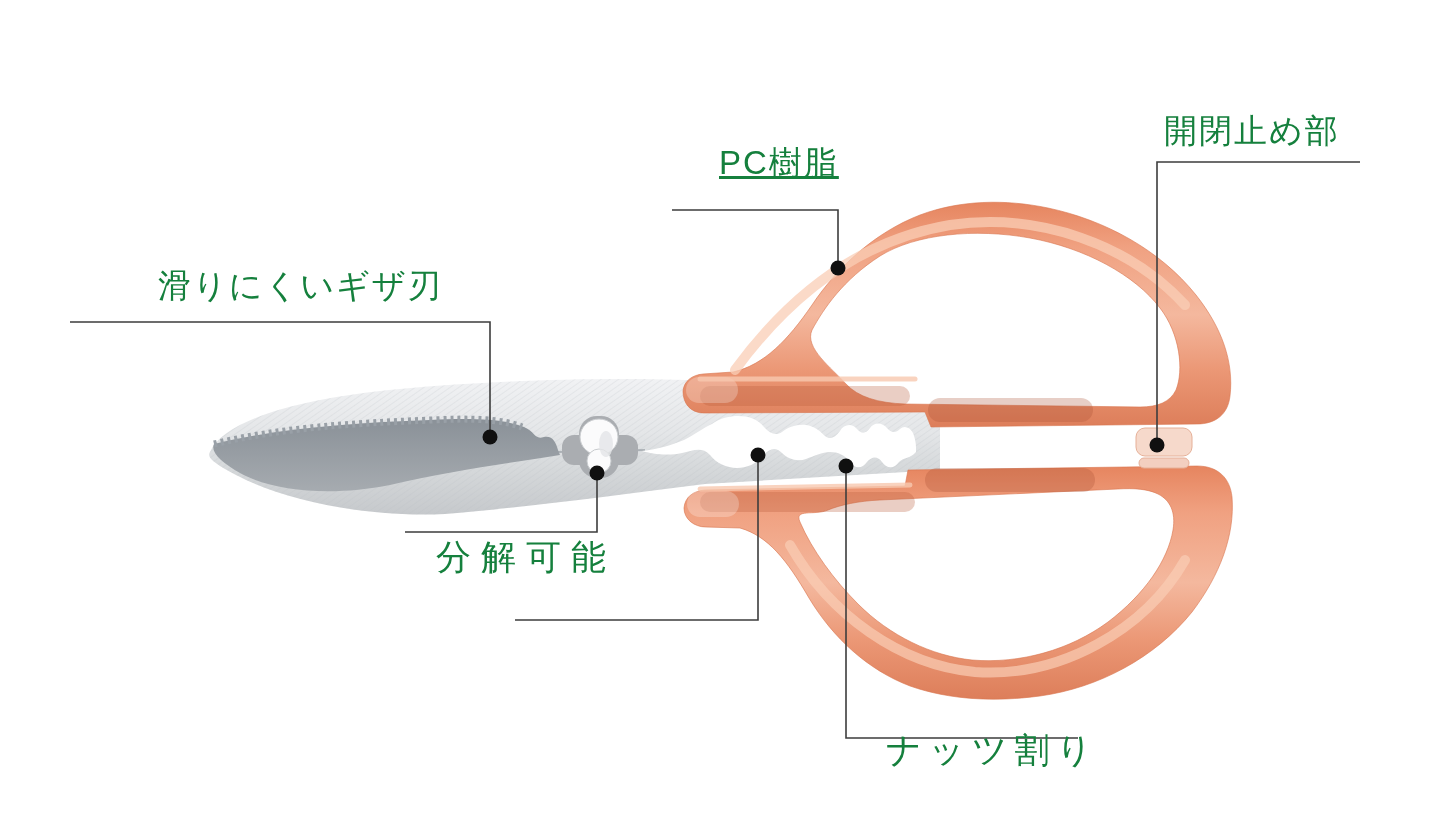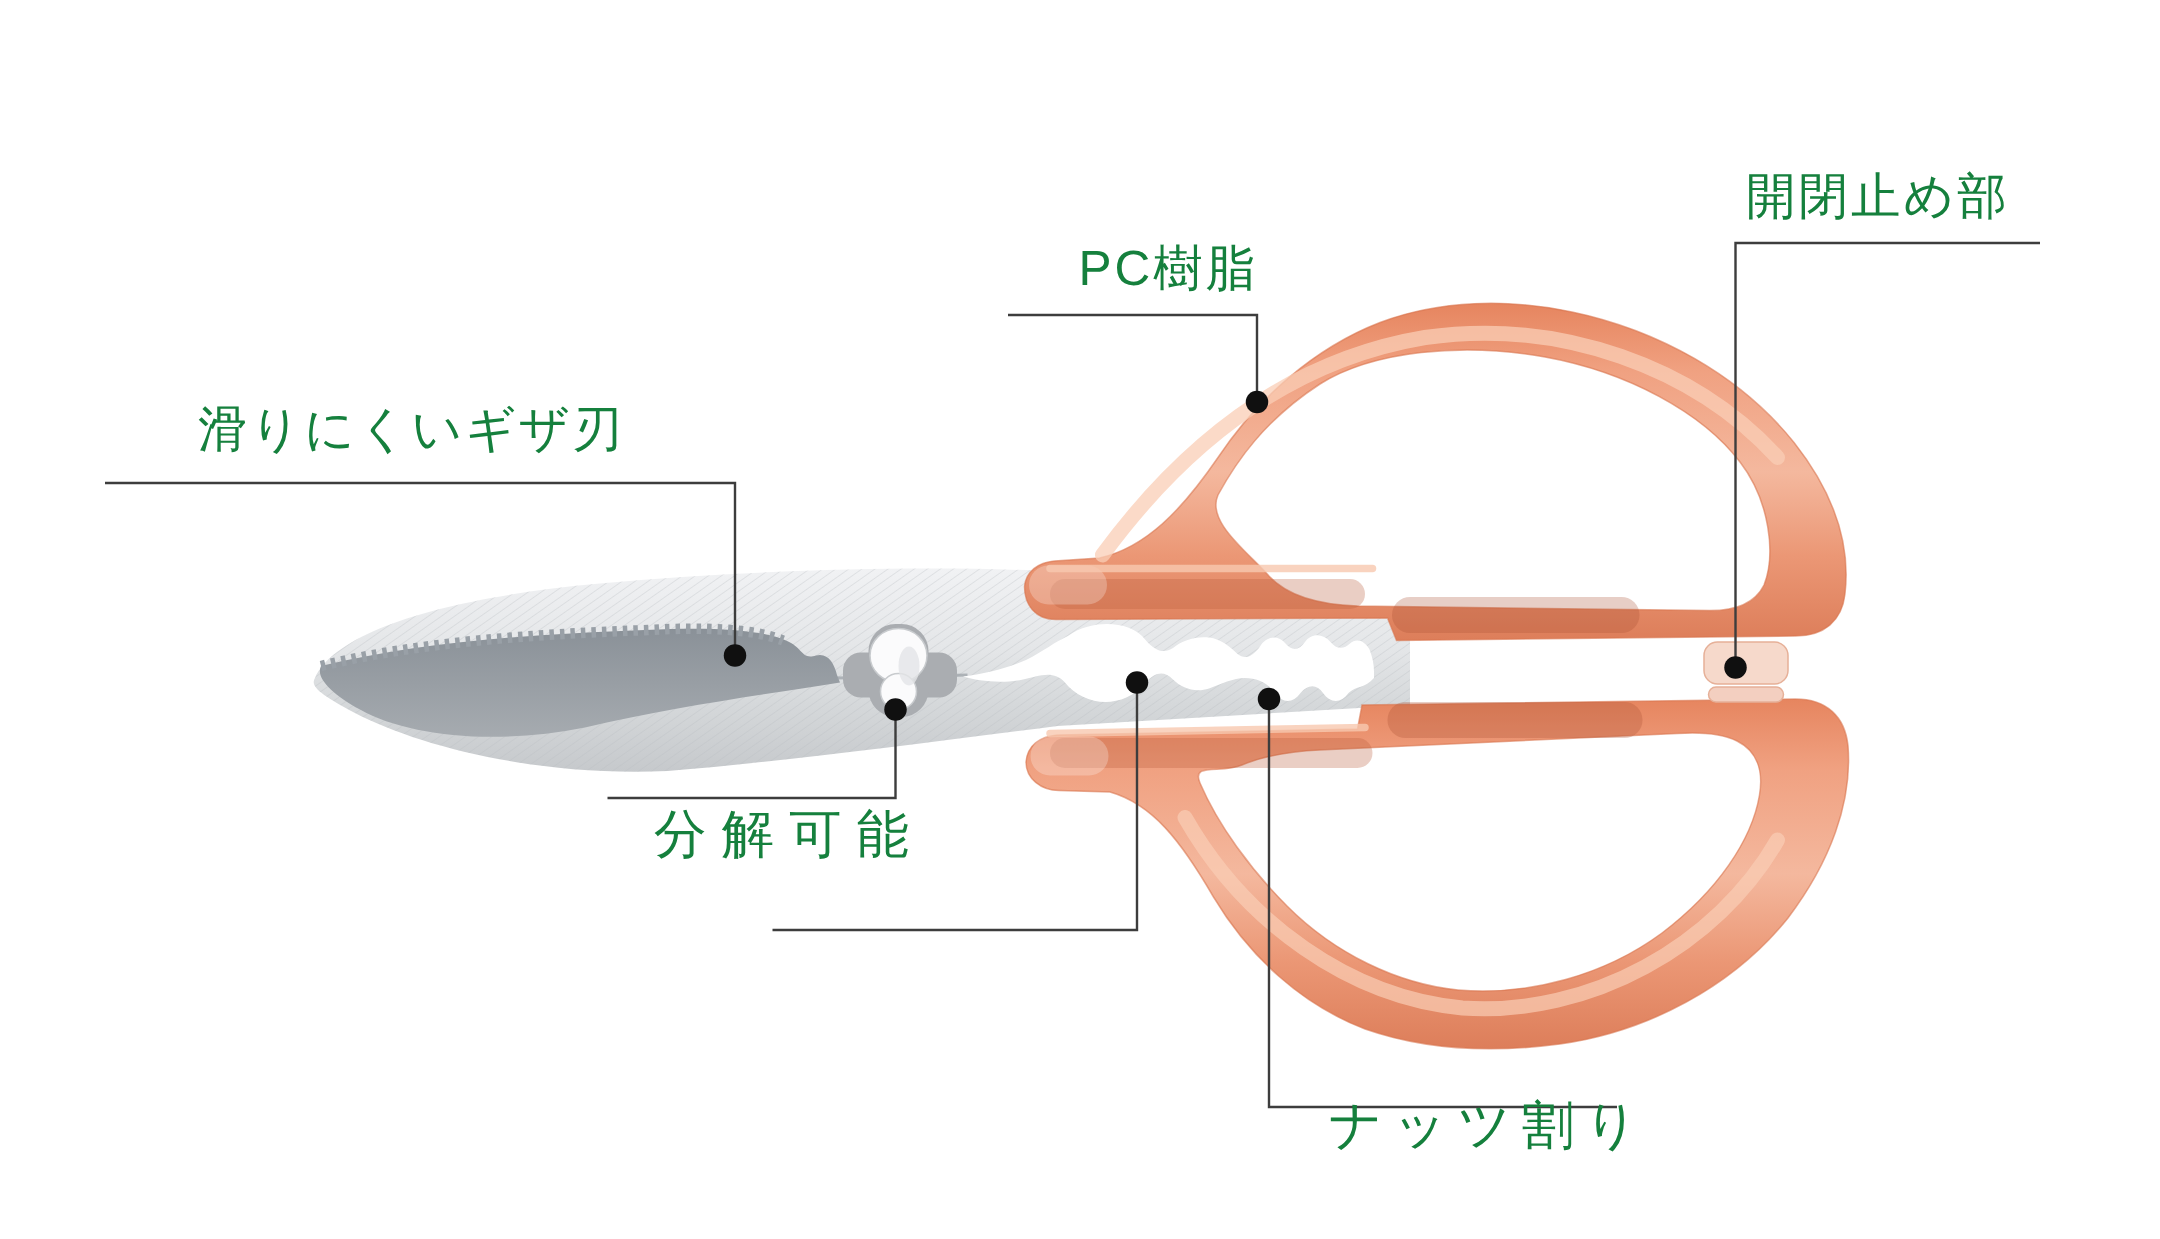--- a/index.html
+++ b/index.html
@@ -15,22 +15,22 @@
     position:absolute;
     color:#15803d;
     font-size:33px;
     font-weight:500;
     letter-spacing:2px;
     white-space:nowrap;
     line-height:1;
   }
   .label.wide{letter-spacing:10px;}
   .label.semiwide{letter-spacing:7px;}
-  #lbl-blade{left:132px;top:269px;text-align:right;}
-  #lbl-resin{left:719px;top:162px;}
+  #lbl-blade{left:158px;top:269px;text-align:right;}
+  #lbl-resin{left:719px;top:146px;text-decoration:underline;}
   #lbl-stopper{left:1164px;top:114px;}
   #lbl-disasm{left:436px;top:539px;font-size:35px;}
   #lbl-herb{left:496px;top:631px;}
   #lbl-nut{left:886px;top:736px;font-size:35px;font-family:Liberation Mono, monospace;}
 </style>
 </head>
 <body>
 
 <div class="stage">
 

